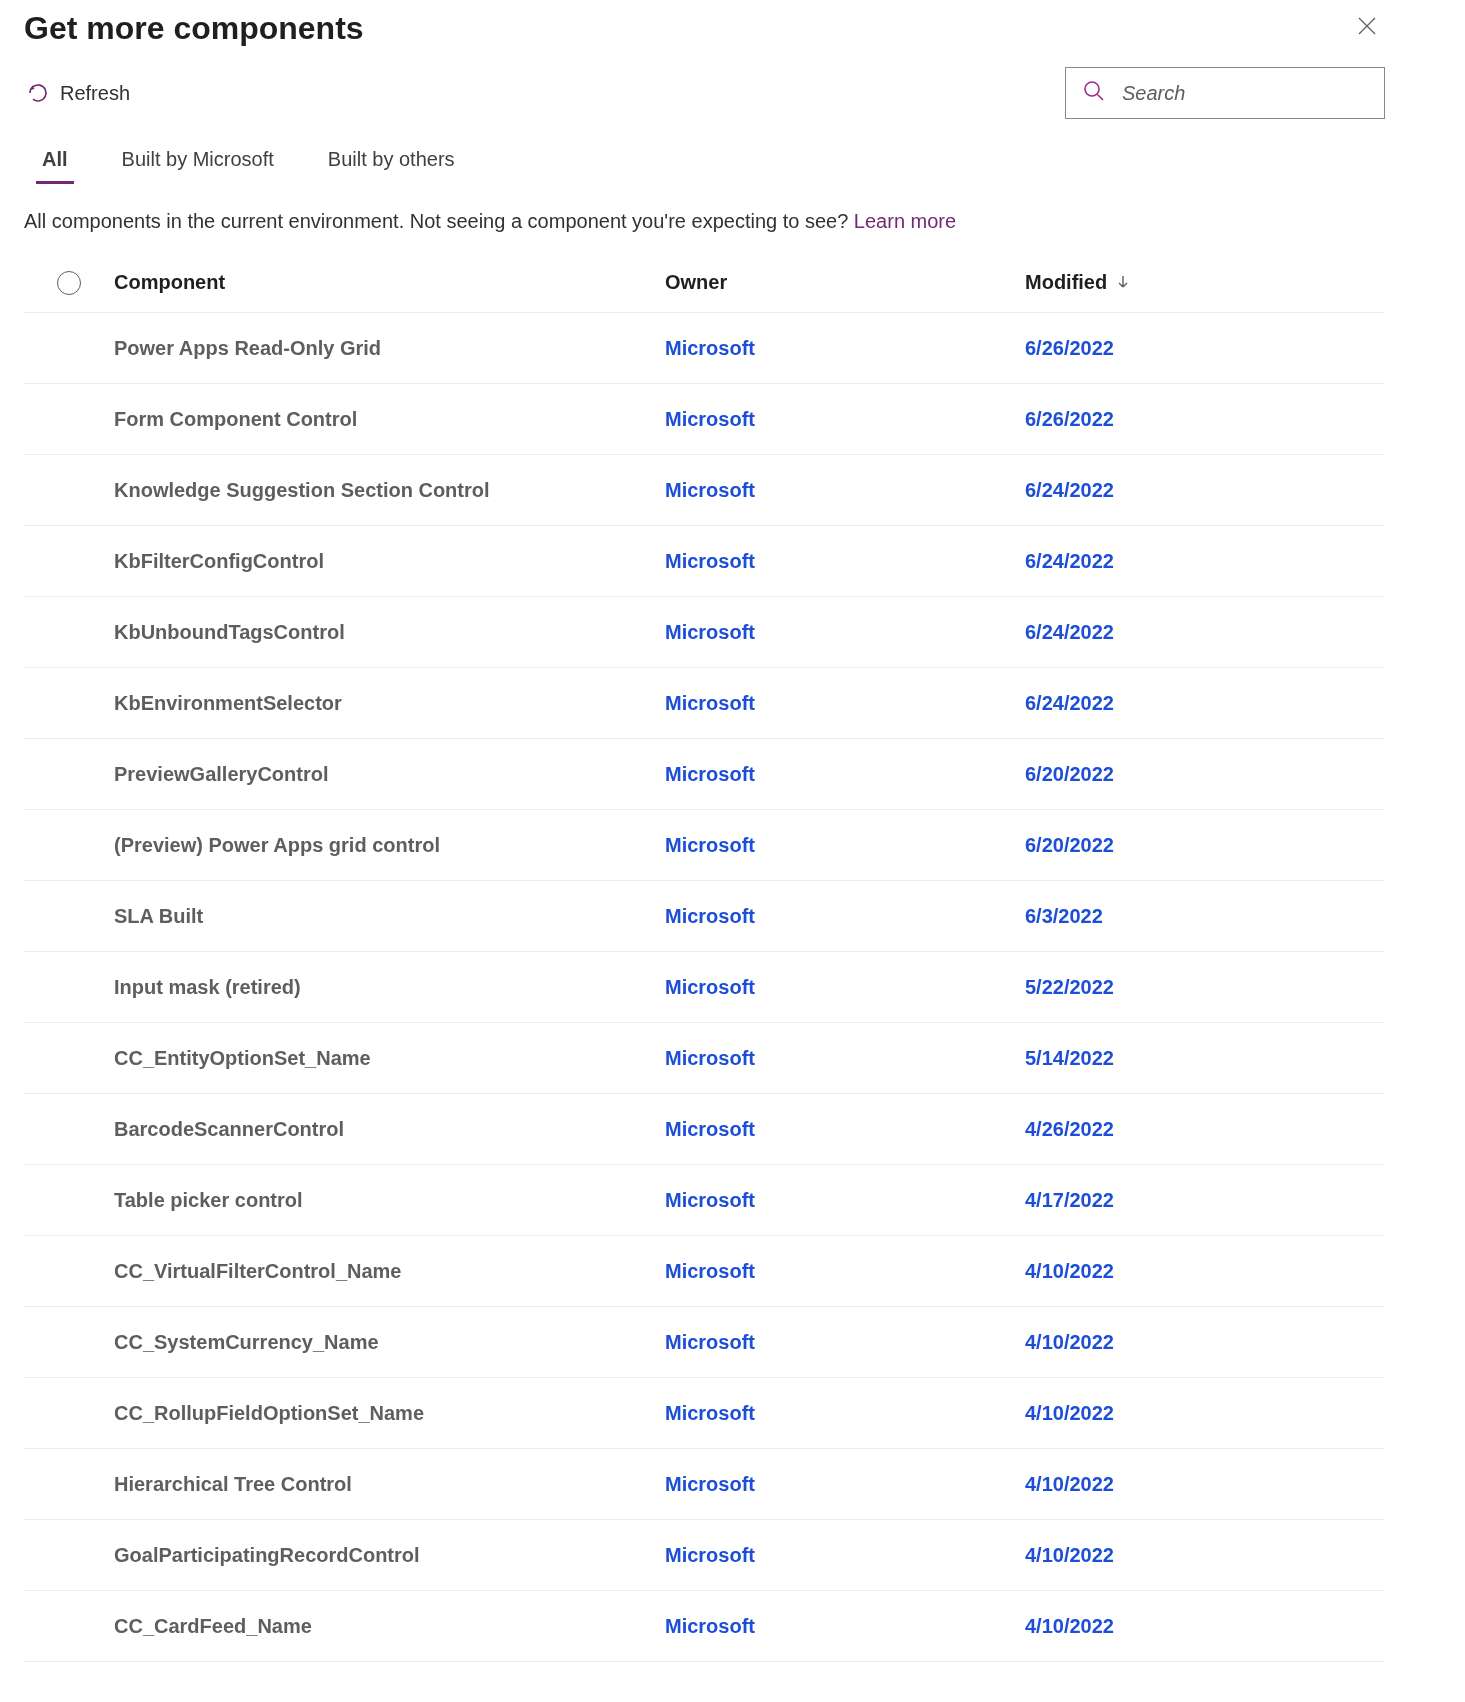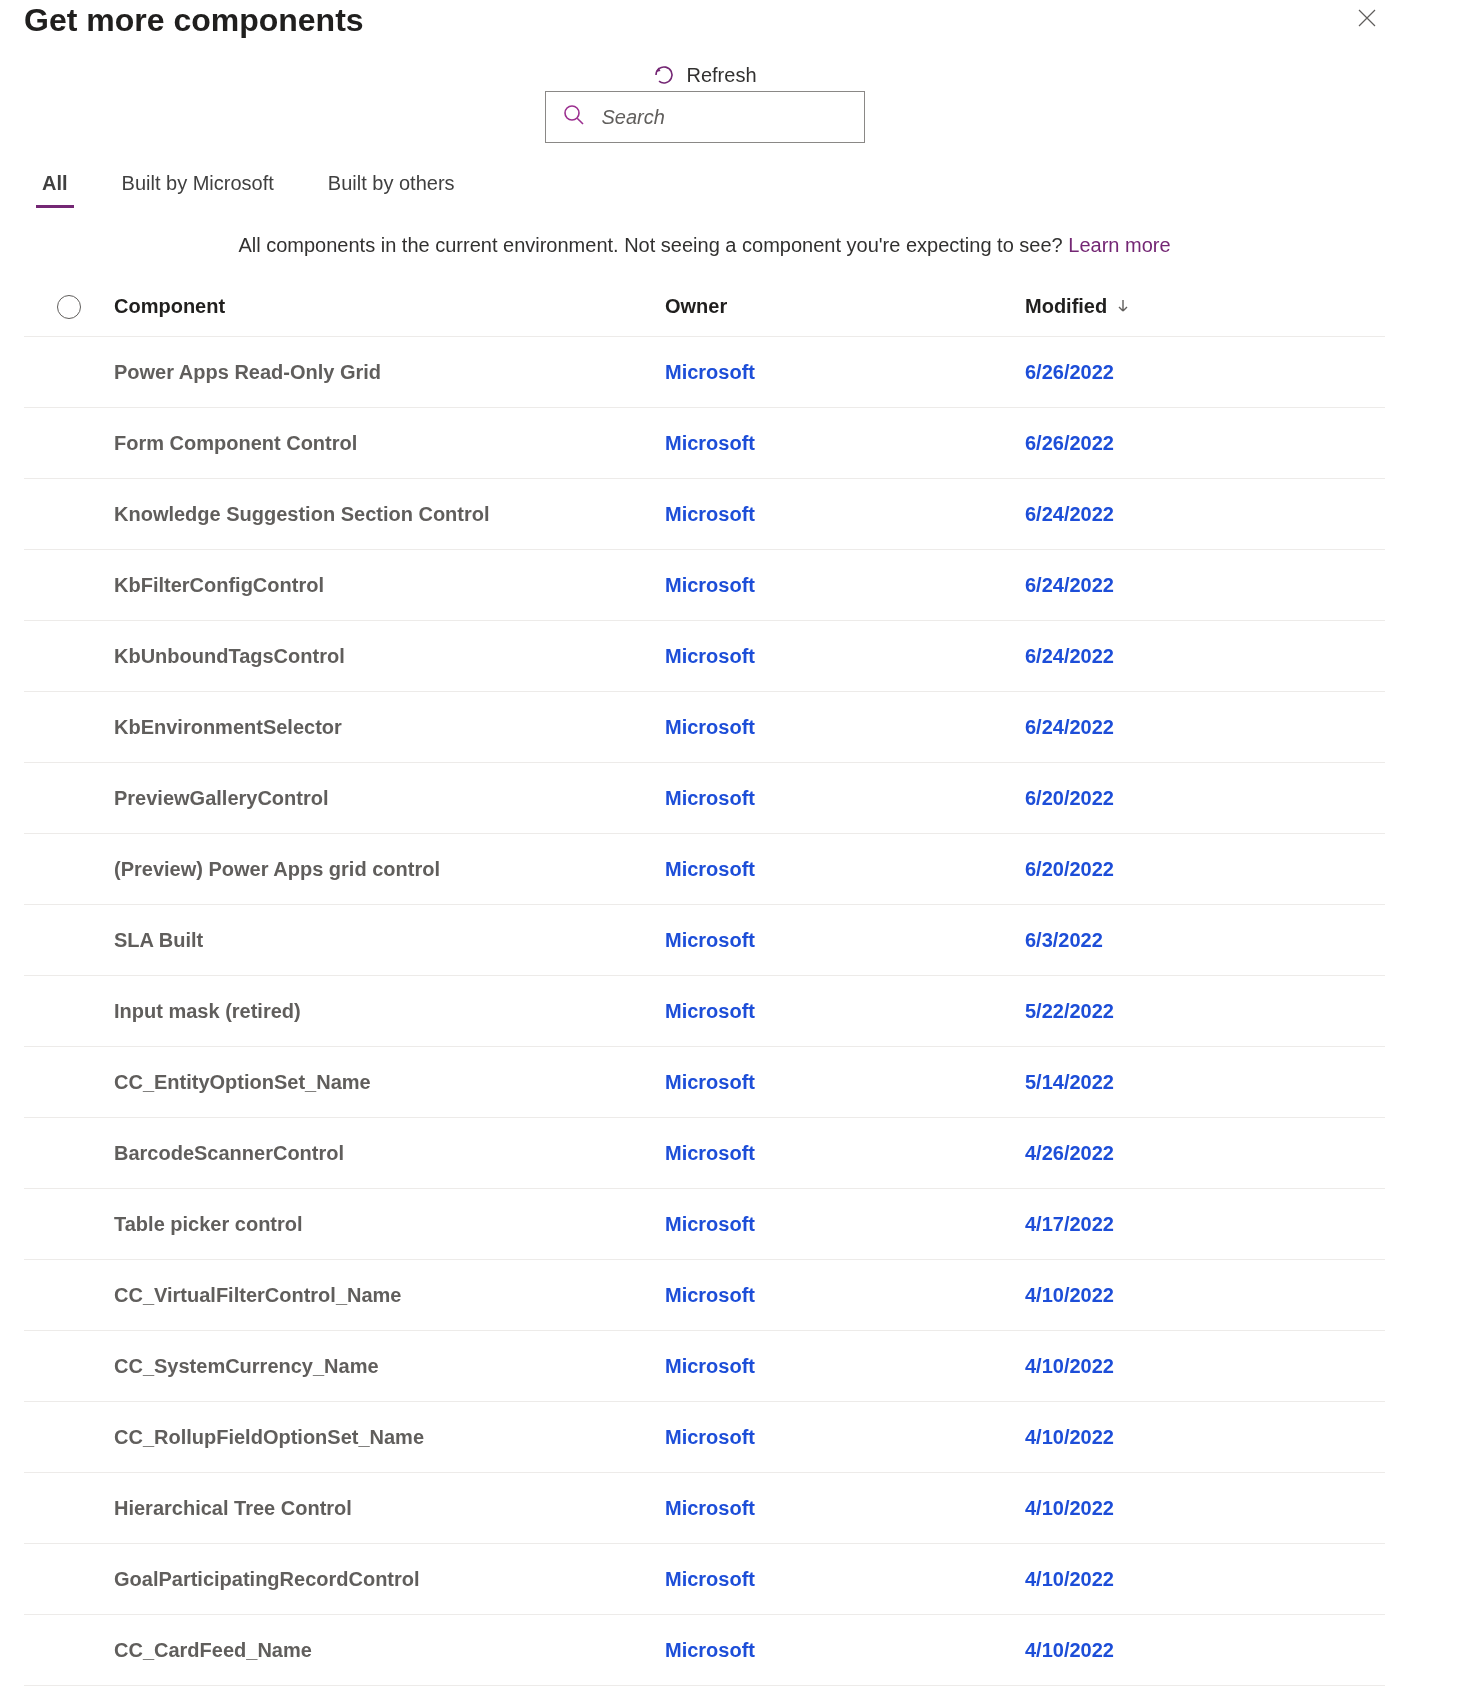--- a/index.html
+++ b/index.html
@@ -5,21 +5,21 @@
   * { box-sizing: border-box; }
   html, body {
     margin: 0;
     padding: 0;
     font-family: "Segoe UI", -apple-system, BlinkMacSystemFont, sans-serif;
     color: #323130;
     background: #ffffff;
   }
   .panel {
     width: 1385px;
-    padding: 2px 0 0 24px;
+    padding: 10px 0 0 24px;
   }
   .header-row {
     display: flex;
     align-items: flex-start;
     justify-content: space-between;
     padding-right: 0;
   }
   .title {
     font-size: 32px;
     font-weight: 600;
@@ -33,21 +33,20 @@
     padding: 6px 8px 0 0;
     background: none;
     border: none;
     line-height: 1;
   }
   .toolbar-row {
     display: flex;
     align-items: center;
     justify-content: space-between;
     margin-top: 6px;
-    flex-direction: column;
   }
   .refresh {
     display: inline-flex;
     align-items: center;
     gap: 10px;
     font-size: 20px;
     color: #323130;
     cursor: pointer;
     padding: 4px 2px;
     background: none;
@@ -95,21 +94,20 @@
     border-right: none;
   }
   .tab.active {
     font-weight: 600;
     border-bottom-color: #742774;
   }
   .intro {
     font-size: 20px;
     color: #323130;
     margin: 26px 0 20px 0;
-    text-align: center;
   }
   .intro a {
     color: #742774;
     text-decoration: none;
   }
 
   .table {
     width: 100%;
   }
   .thead, .trow {

